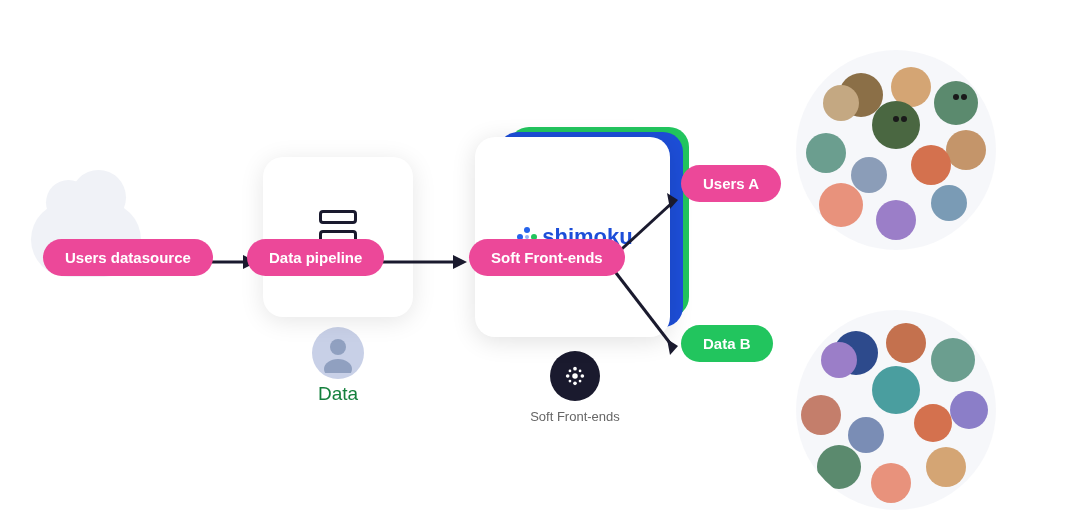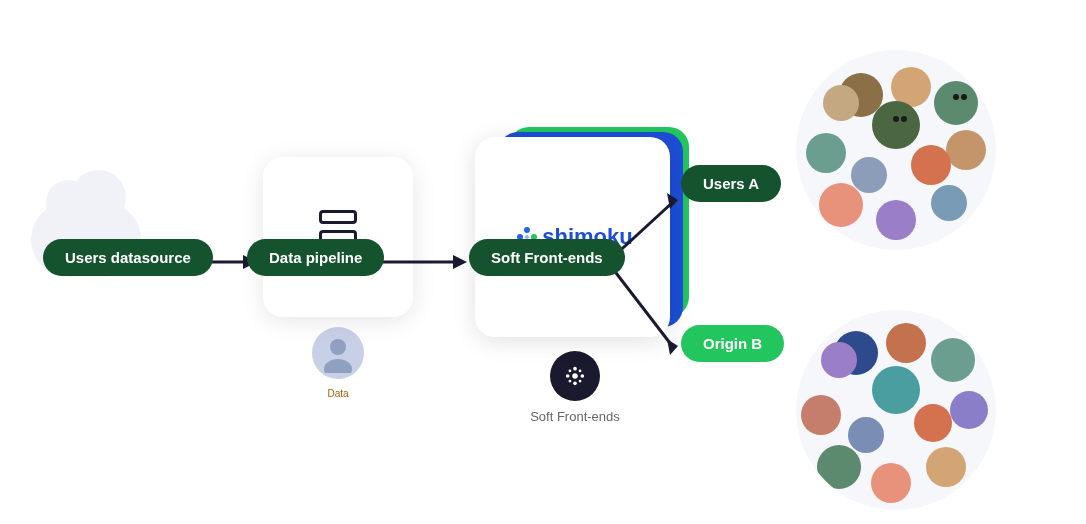--- a/index.html
+++ b/index.html
@@ -124,21 +124,21 @@
       align-items: center;
     }
     .shimoku-text {
       font-size: 22px;
       font-weight: 700;
       color: #1d4ed8;
     }
 
     
     .pill {
-      background: #14532d;
+      background: #ec4899;
       color: #fff;
       border-radius: 50px;
       padding: 10px 22px;
       font-size: 15px;
       font-weight: 700;
       white-space: nowrap;
       position: absolute;
       z-index: 20;
     }
     .pill-green {
@@ -204,21 +204,21 @@
       </div>
     </div>
 
     <div style="text-align:center; margin-top:10px;">
       <div style="width:52px;height:52px;border-radius:50%;background:#c8d0e7;margin:0 auto 4px;overflow:hidden;display:flex;align-items:center;justify-content:center;">
         <svg viewBox="0 0 40 40" width="40" height="40">
           <circle cx="20" cy="14" r="8" fill="#90a0c0"></circle>
           <ellipse cx="20" cy="36" rx="14" ry="10" fill="#90a0c0"></ellipse>
         </svg>
       </div>
-      <span style="font-size:10px;color:#a16207;">Data</span>
+      <span style="font-size:19px;color:#15803d;">Data</span>
     </div>
   </div>
 
   <div class="pill" style="left:234px; top:222px;">
     <span>Data pipeline</span>
   </div>
 
   <div style="position:absolute; left:462px; top:120px;">
     <div class="soft-frontends-card-stack">
       <div class="stack-card-back2"></div>
@@ -259,21 +259,21 @@
 
   <div class="pill" style="left:456px; top:222px;">
     <span>Soft Front-ends</span>
   </div>
 
   <div class="pill" style="left:668px; top:148px;">
     <span>Users A</span>
   </div>
 
   <div class="pill pill-green" style="left:668px; top:308px;">
-    <span>Origin B</span>
+    <span>Data B</span>
   </div>
 
   <div style="position:absolute; left:778px; top:28px; width:210px; height:210px; border-radius:50%;">
     
     <svg width="210" height="210" viewBox="0 0 210 210">
 
       <defs>
         <clipPath id="circleA">
           <circle cx="105" cy="105" r="100"></circle>
         </clipPath>

